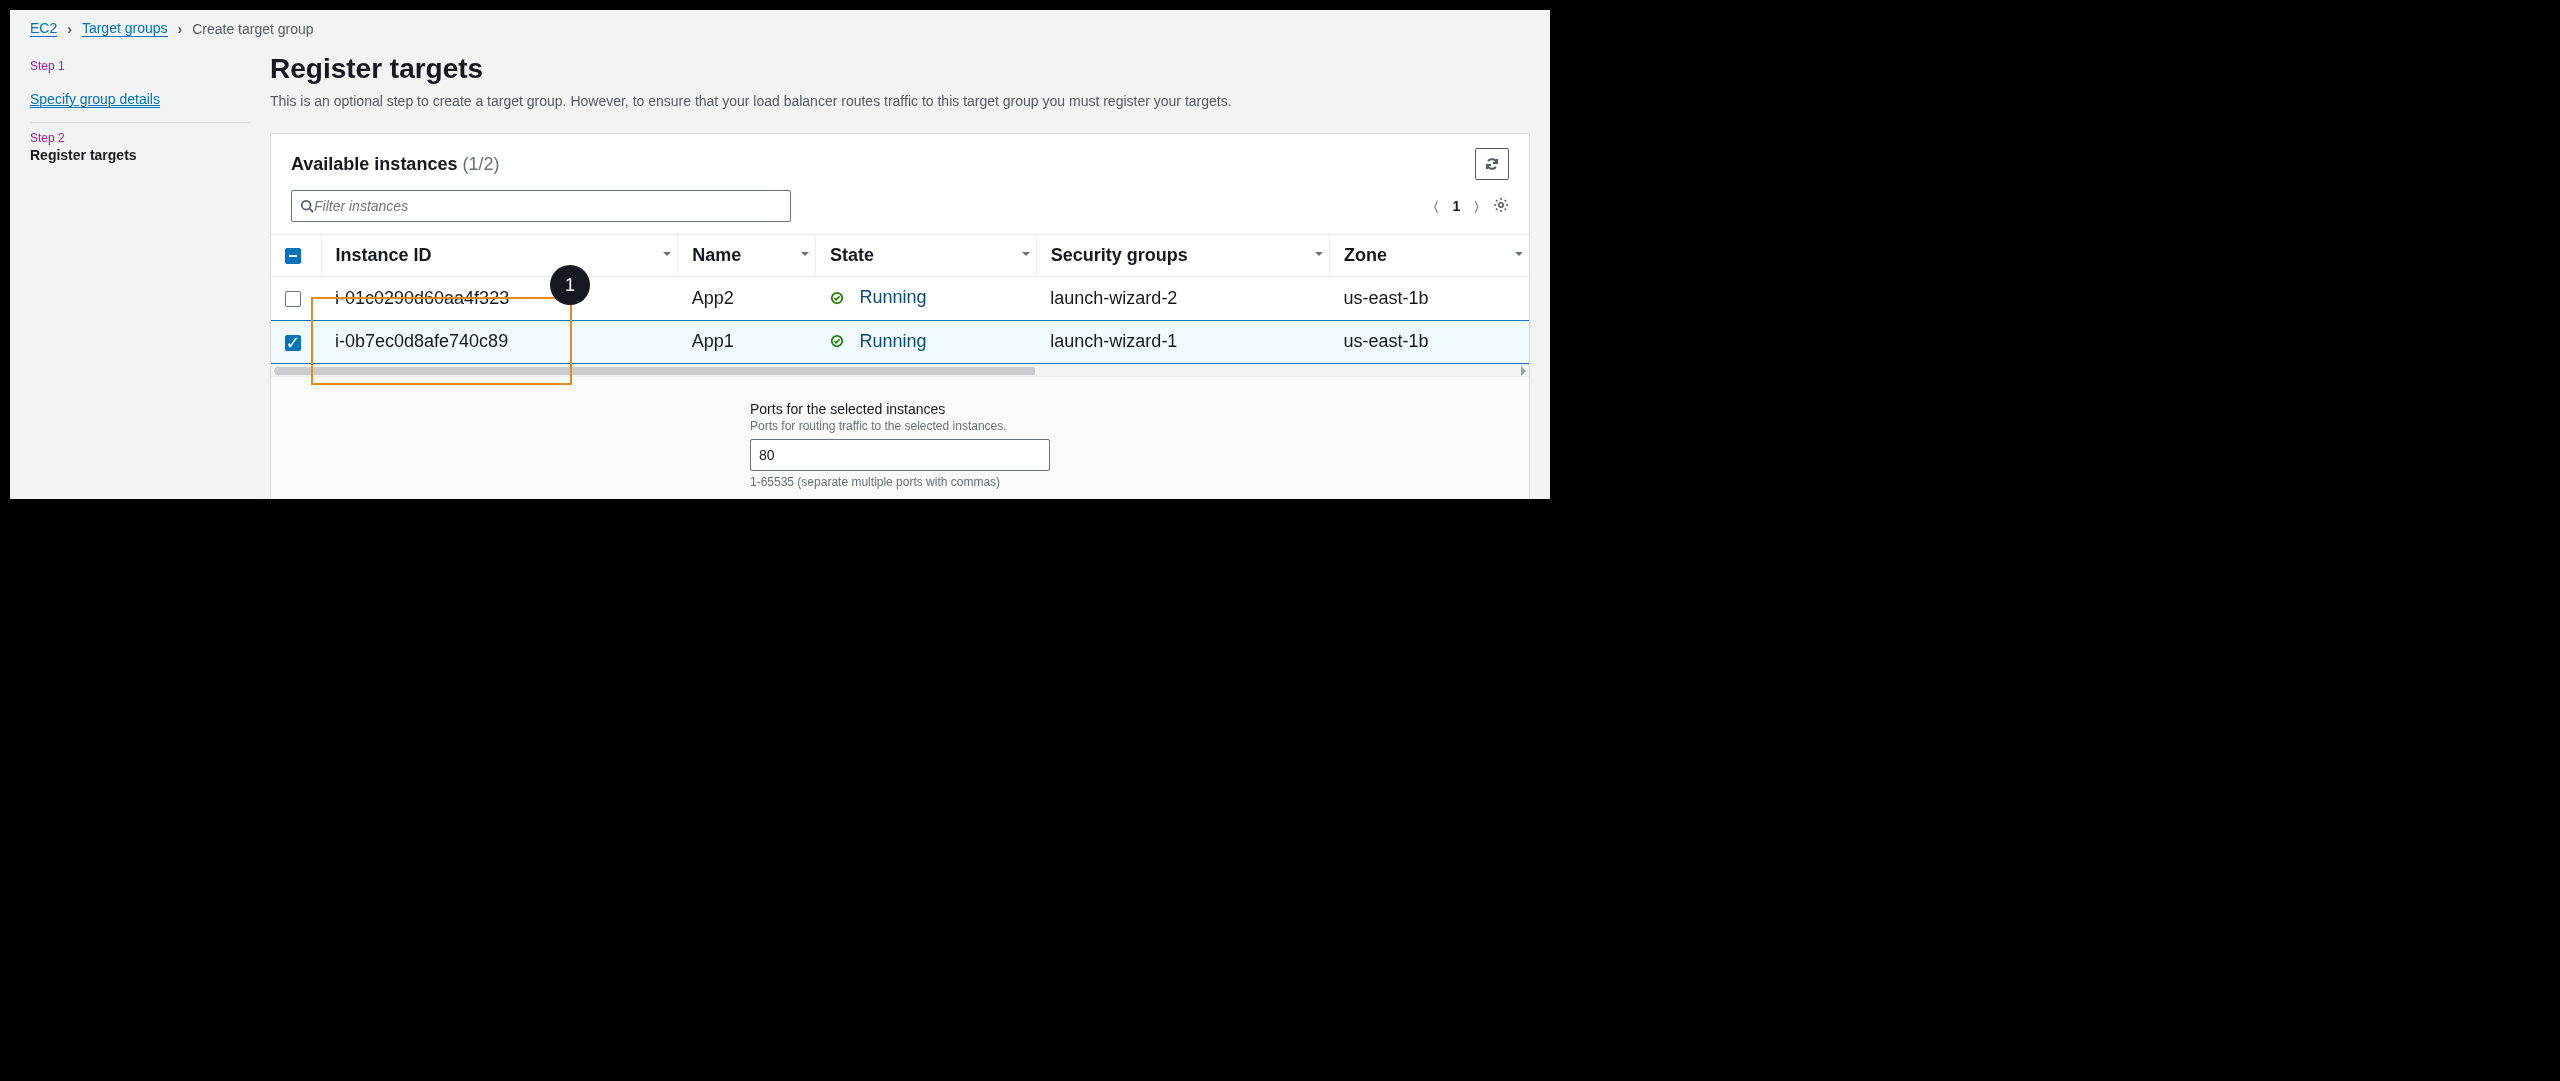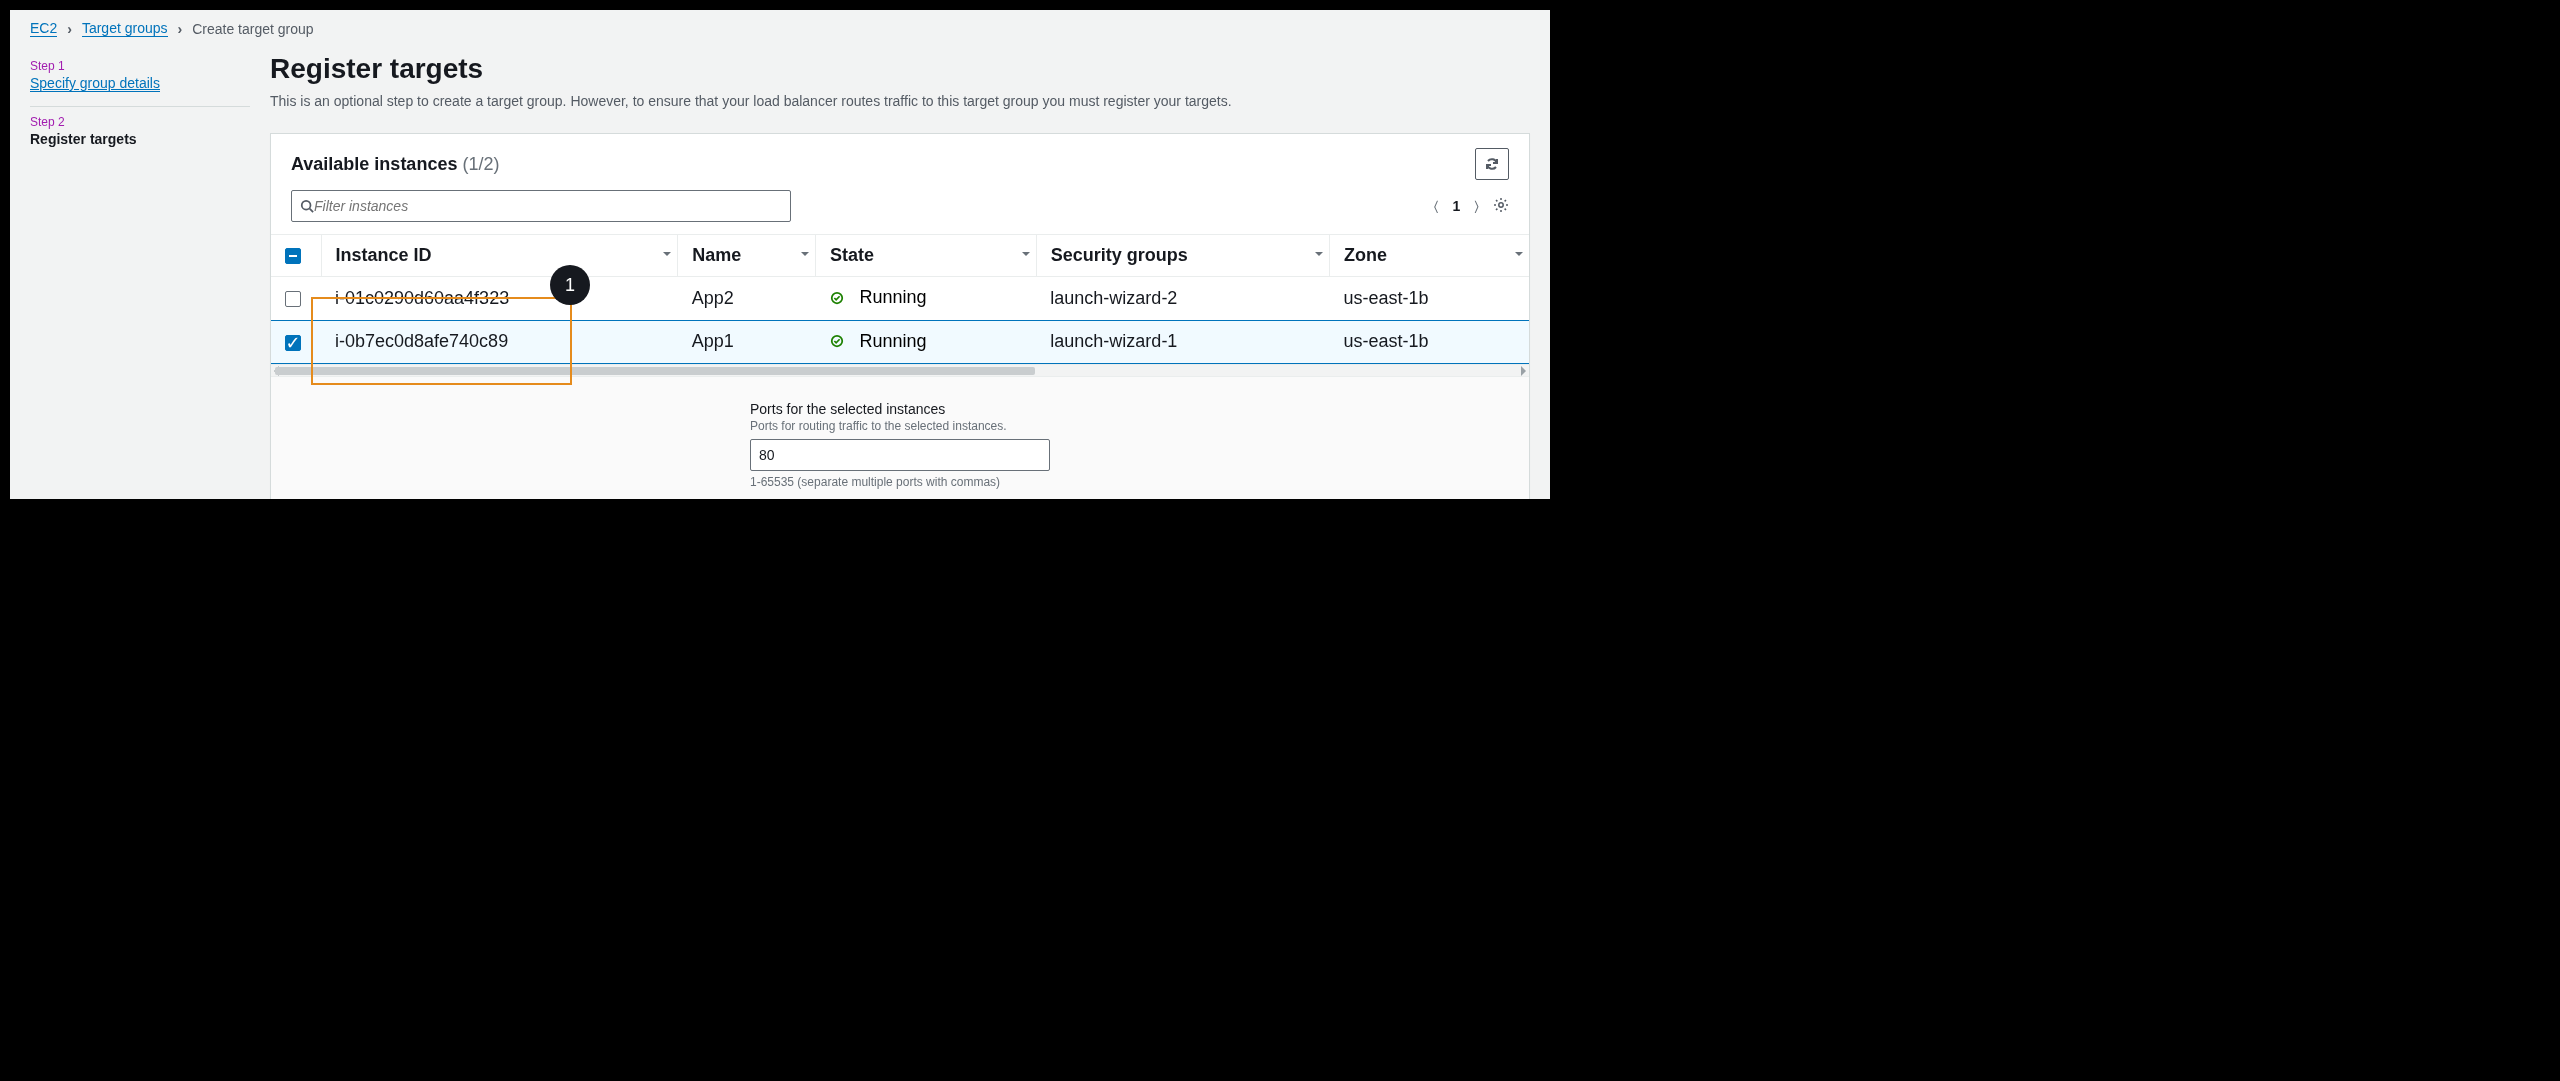--- a/index.html
+++ b/index.html
@@ -29,21 +29,21 @@
   .breadcrumb-bar .chev { color: #545b64; font-weight: bold; }
   .breadcrumb-bar .current { color: #545b64; }
   .layout { display: flex; }
   .sidebar {
     width: 260px;
     padding: 10px 20px;
     flex-shrink: 0;
   }
   .step-label { font-size: 12px; color: #a21caf; margin-top: 6px; }
   .step-title-active { font-size: 14px; color: #16191f; font-weight: 700; margin-top: 2px; }
-  .step-title-link { font-size: 14px; color: #0073bb; border-bottom: 1px solid #0073bb; display: inline-block; margin-top: 2px; }
+  .step-title-link { font-size: 14px; color: #0073bb; border-bottom: 1px solid #0073bb; display: inline-block; margin-top: 18px; }
   .step-sep { border: none; border-top: 1px solid #d5dbdb; margin: 14px 0 8px; }
   .main {
     flex: 1;
     padding: 6px 20px 0 0;
   }
   h1.page-title { font-size: 28px; font-weight: 700; color: #16191f; margin-top: 4px; }
   p.page-desc { font-size: 14px; color: #545b64; margin-top: 8px; }
   .panel {
     background: #fff;
     border: 1px solid #d5dbdb;
@@ -123,21 +123,21 @@
   }
   .chk-col { width: 50px; text-align: center; }
   .cbox {
     width: 16px; height: 16px; border: 1px solid #687078; border-radius: 2px;
     display: inline-flex; align-items: center; justify-content: center;
     background: #fff; vertical-align: middle;
   }
   .cbox.checked { background: #0073bb; border-color: #0073bb; color: #fff; }
   .cbox.indet { background: #0073bb; border-color: #0073bb; }
   .cbox.indet::after { content:""; width: 8px; height: 2px; background: #fff; }
-  .state-running { color: #000000; font-weight: 400; display: inline-flex; align-items: center; gap: 16px; }
+  .state-running { color: #0c4a6e; font-weight: 400; display: inline-flex; align-items: center; gap: 16px; }
   .state-running svg { flex-shrink: 0; }
   .hscroll {
     height: 12px; background: #f2f3f3; position: relative; border-top: 1px solid #eaeded;
   }
   .hscroll .thumb { position: absolute; left: 4px; top: 2px; height: 8px; width: 760px; background: #c9cdcf; border-radius: 2px; }
   .hscroll .tri-l, .hscroll .tri-r { position:absolute; top:1px; width:0;height:0;border:5px solid transparent;}
   .hscroll .tri-l{ left:-2px; border-right-color:#9aa1a6;}
   .hscroll .tri-r{ right:-2px; border-left-color:#9aa1a6;}
   .below-area {
     background: #fafafa;

